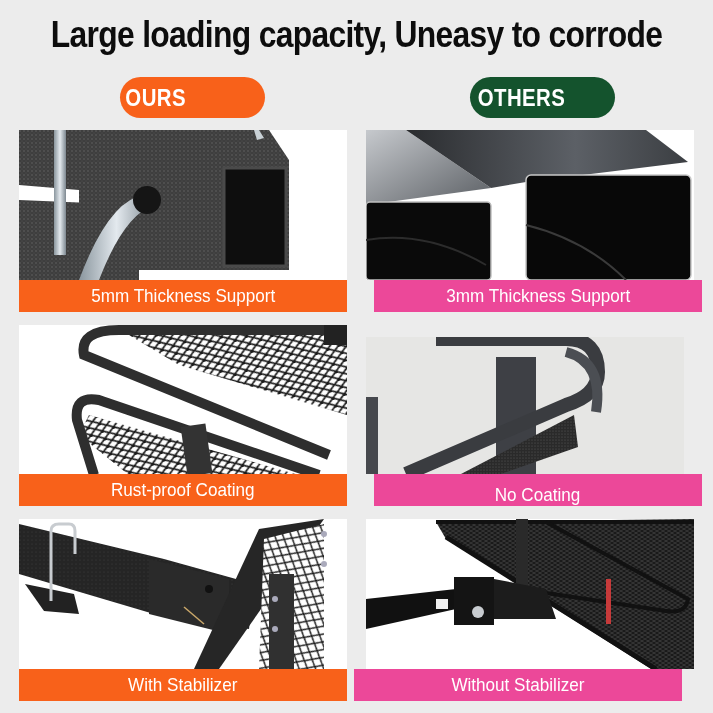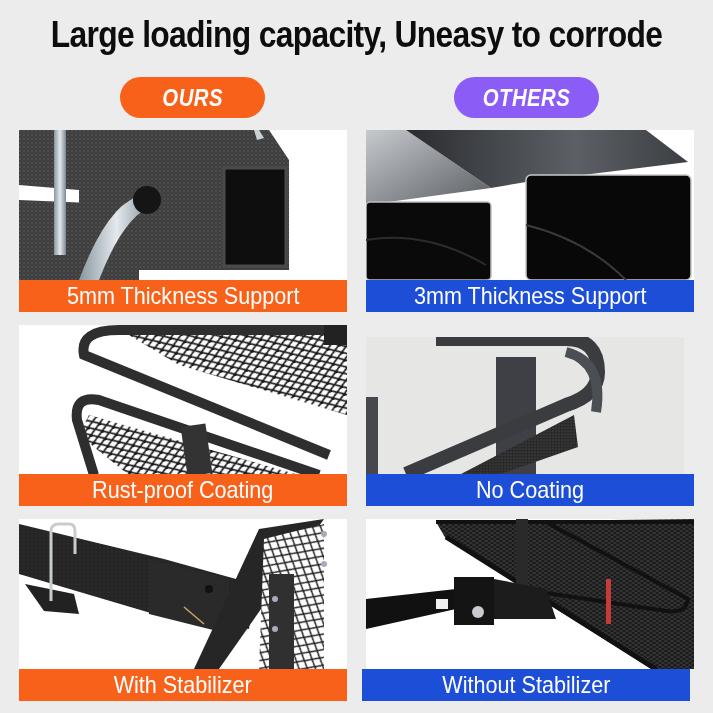--- a/index.html
+++ b/index.html
@@ -9,37 +9,37 @@
   .title {
     position: absolute; left: 0; top: 14px; width: 713px; text-align: center;
     font-family: "Liberation Sans", sans-serif; font-weight: 700;
     font-size: 37px; letter-spacing: -0.8px; color: #0d0d0d;
     transform: scaleX(0.86); transform-origin: center;
     white-space: nowrap;
   }
 
   .pill {
     position: absolute; top: 77px; height: 41px; width: 145px;
-    border-radius: 21px; display: flex; align-items: center; justify-content: center;
-    color: #fff; font-weight: 700; font-size: 24px; letter-spacing: 0.5px; font-style: italic;
+    border-radius: 21px; display: flex; align-items: center; justify-content: flex-start;
+    color: #fff; font-weight: 700; font-size: 24px; letter-spacing: 0.5px;
   }
   .pill span { display: inline-block; transform: scaleX(0.85); }
   .pill.ours { left: 120px; background: #f8611a; }
-  .pill.others { left: 454px; background: #8b5cf6; }
+  .pill.others { left: 470px; background: #14532d; }
 
   .panel { position: absolute; overflow: hidden; background: #fff; }
   .panel svg { position: absolute; left: 0; top: 0; }
 
   .label {
     position: absolute; height: 32px; display: flex; align-items: center; justify-content: center;
-    color: #fff; font-size: 24px;
+    color: #fff; font-size: 19px;
   }
   .label span { display: inline-block; transform: scaleX(0.9); white-space: nowrap; }
   .label.ours { background: #f8611a; }
-  .label.others { background: #1d4ed8; }
+  .label.others { background: #ec4899; margin-left: 8px; }
 </style>
 </head>
 <body>
 
 <div class="title">Large loading capacity, Uneasy to corrode</div>
 
 <div class="pill ours">
   <span>OURS</span>
 </div>
 <div class="pill others">
@@ -131,21 +131,21 @@
       </pattern>
     </defs>
     <rect width="318" height="137" fill="#e6e6e4"></rect>
     <rect x="130" y="20" width="40" height="117" fill="#3e4045"></rect>
     <path d="M70,2 L200,2 Q232,2 232,35 Q232,58 200,68 L40,137" stroke="#3a3c40" stroke-width="14" fill="none"></path>
     <path d="M200,15 Q238,25 230,75" stroke="#4b4e53" stroke-width="10" fill="none"></path>
     <polygon points="95,137 208,78 212,110 135,137" fill="url(#grit)"></polygon>
     <rect x="0" y="60" width="12" height="77" fill="#46484d"></rect>
   </svg>
 </div>
-<div class="label others" style="left:366px;top:474px;width:328px;">
+<div class="label others" style="left:366px;top:474px;width:328px;align-items:flex-end;">
   <span>No Coating</span>
 </div>
 
 <div class="panel" style="left:19px;top:519px;width:328px;height:150px;">
   <svg width="328" height="150" viewBox="0 0 328 150">
     <defs>
       <pattern id="tex3" width="4" height="4" patternUnits="userSpaceOnUse">
         <rect width="4" height="4" fill="#252525"></rect>
         <circle cx="1" cy="1" r="0.6" fill="#3d3d3d"></circle>
       </pattern>
@@ -189,15 +189,15 @@
     <path d="M180,3 L322,80 Q320,95 300,92 L120,65" stroke="#111" stroke-width="4" fill="none"></path>
     <rect x="150" y="0" width="12" height="70" fill="#2a2a2a"></rect>
     <path d="M0,80 L90,70 L90,90 L0,110 Z" fill="#111"></path>
     <rect x="88" y="58" width="40" height="48" fill="#141414"></rect>
     <polygon points="128,60 180,70 190,100 128,100" fill="#1c1c1c"></polygon>
     <circle cx="112" cy="93" r="6" fill="#c8ccd0"></circle>
     <rect x="70" y="80" width="12" height="10" fill="#f0f0f0"></rect>
     <rect x="240" y="60" width="5" height="45" fill="#c73a3a"></rect>
   </svg>
 </div>
-<div class="label others" style="left:362px;top:669px;width:328px;text-align:center;">
+<div class="label others" style="left:346px;top:669px;width:328px;text-align:center;">
   <span>Without Stabilizer</span>
 </div>
 
 </body></html>

